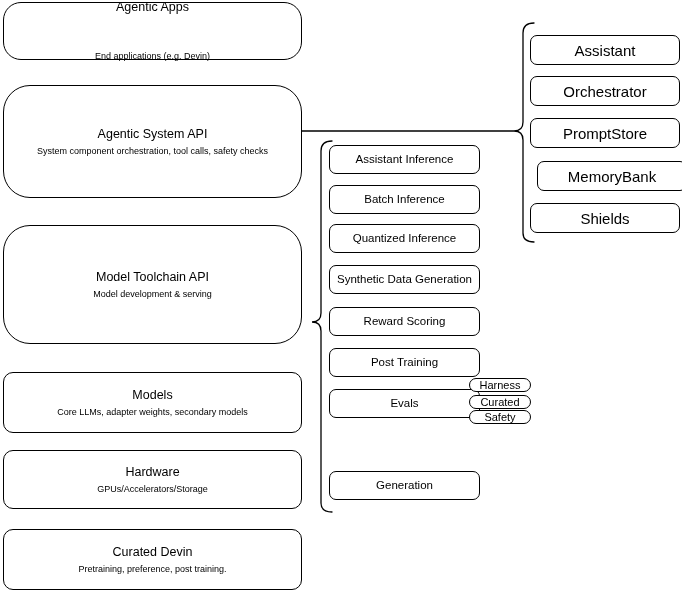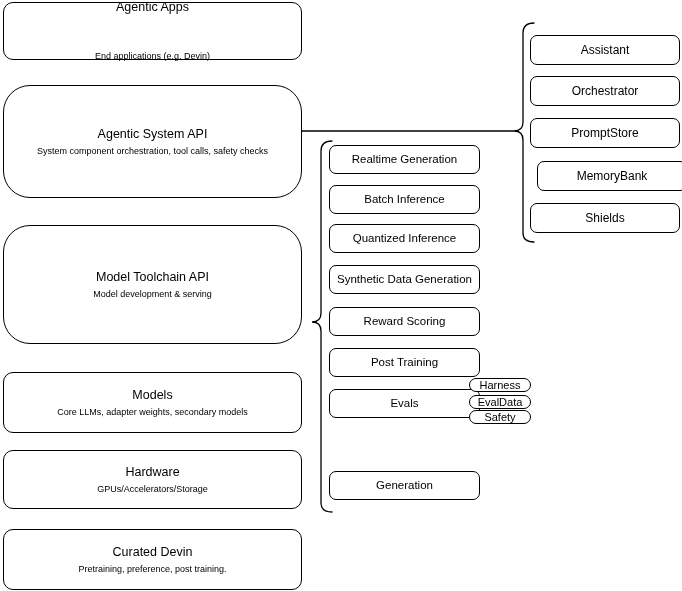--- a/index.html
+++ b/index.html
@@ -25,40 +25,40 @@
   }
   .node .title{font-size:12.5px;line-height:15px;}
   .node .sub{font-size:9px;line-height:11px;margin-top:4px;}
   .leftbox{left:3px;width:299px;}
   .midbox{
     left:329px;width:151px;height:29px;
     border-radius:7px;font-size:11.5px;line-height:13px;
   }
   .rightbox{
     left:530px;width:150px;height:30px;
-    border-radius:7px;font-size:12px;line-height:13px;
+    border-radius:7px;font-size:15px;line-height:13px;
   }
   .pill{
     left:469px;width:62px;height:14px;
     border-radius:8px;font-size:11px;line-height:12px;
     border-width:1.2px;
   }
 </style>
 </head>
 <body>
 
 <div id="canvas">
 
   <svg id="wires" viewBox="0 0 682 591" xmlns="http://www.w3.org/2000/svg">
     <path d="M 302 131 L 514 131" fill="none" stroke="#000" stroke-width="1.3"></path>
     <path d="M 534 23 Q 523 23 523 33 L 523 122 Q 523 131 514 131 Q 523 131 523 140 L 523 233 Q 523 242 534 242" fill="none" stroke="#000" stroke-width="1.3" stroke-linecap="round"></path>
     <path d="M 332 141 Q 321 141 321 151 L 321 313 Q 321 322 312 322 Q 321 322 321 331 L 321 503 Q 321 512 332 512" fill="none" stroke="#000" stroke-width="1.3" stroke-linecap="round"></path>
   </svg>
 
-  <div class="node leftbox" style="top:2px;height:58px;border-radius:10px;gap:32px;">
+  <div class="node leftbox" style="top:2px;height:58px;border-radius:18px;gap:32px;">
     <span class="title">Agentic Apps</span>
     <span class="sub">End applications (e.g. Devin)</span>
   </div>
 
   <div class="node leftbox" style="top:85px;height:113px;border-radius:27px;">
     <span class="title">Agentic System API</span>
     <span class="sub">System component orchestration, tool calls, safety checks</span>
   </div>
 
   <div class="node leftbox" style="top:225px;height:119px;border-radius:27px;">
@@ -74,31 +74,31 @@
   <div class="node leftbox" style="top:450px;height:59px;border-radius:10px;">
     <span class="title">Hardware</span>
     <span class="sub">GPUs/Accelerators/Storage</span>
   </div>
 
   <div class="node leftbox" style="top:529px;height:61px;border-radius:10px;">
     <span class="title">Curated Devin</span>
     <span class="sub">Pretraining, preference, post training.</span>
   </div>
 
-  <div class="node midbox" style="top:145px;">Realtime Generation</div>
+  <div class="node midbox" style="top:145px;">Assistant Inference</div>
   <div class="node midbox" style="top:185px;">Batch Inference</div>
   <div class="node midbox" style="top:224px;">Quantized Inference</div>
   <div class="node midbox" style="top:265px;">Synthetic Data Generation</div>
   <div class="node midbox" style="top:307px;">Reward Scoring</div>
   <div class="node midbox" style="top:348px;">Post Training</div>
   <div class="node midbox" style="top:389px;">Evals</div>
   <div class="node midbox" style="top:471px;">Generation</div>
 
   <div class="node pill" style="top:378px;">Harness</div>
-  <div class="node pill" style="top:395px;">EvalData</div>
+  <div class="node pill" style="top:395px;">Curated</div>
   <div class="node pill" style="top:410px;">Safety</div>
 
   <div class="node rightbox" style="top:35px;">Assistant</div>
   <div class="node rightbox" style="top:76px;">Orchestrator</div>
   <div class="node rightbox" style="top:118px;">PromptStore</div>
   <div class="node rightbox" style="top:161px;margin-left:7px;">MemoryBank</div>
   <div class="node rightbox" style="top:203px;">Shields</div>
 
 </div>
 

